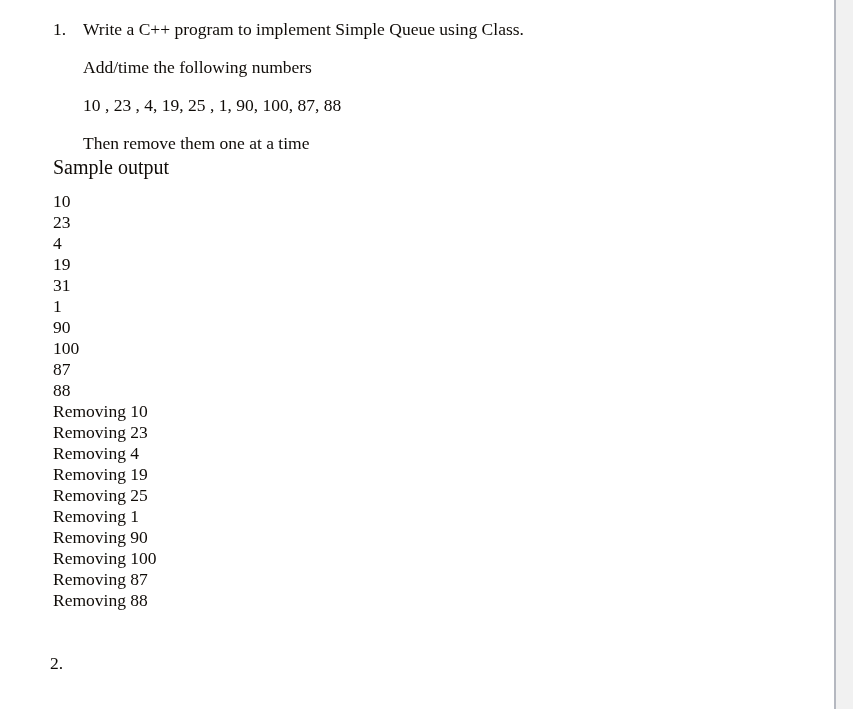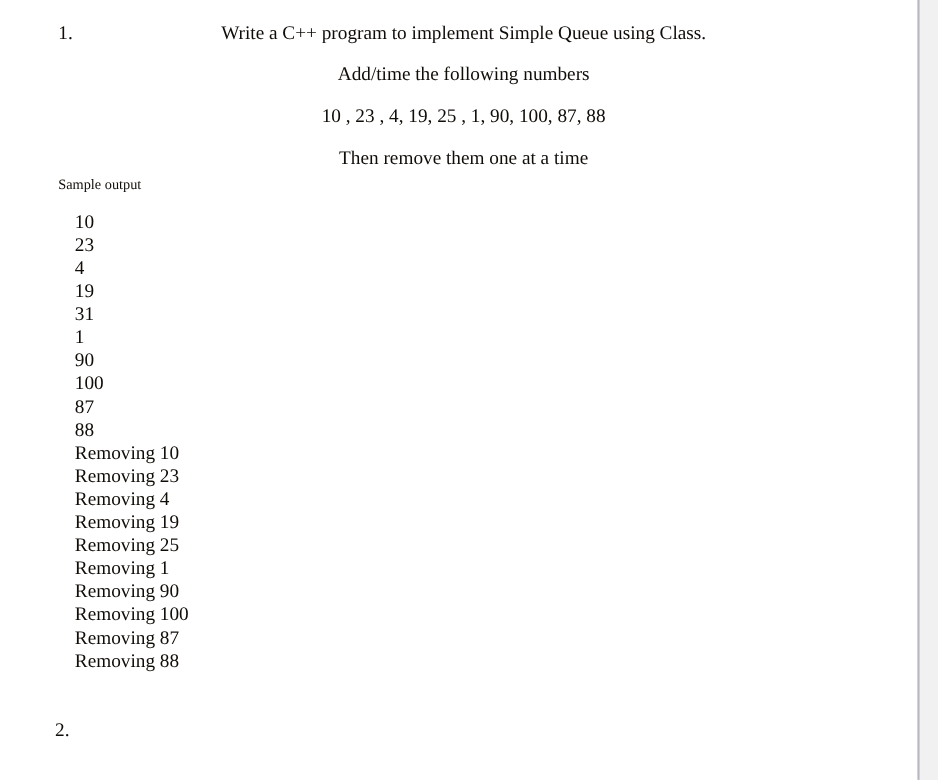--- a/index.html
+++ b/index.html
@@ -58,40 +58,40 @@
     padding-left: 50px;
   }
   .q-text-col {
     flex: 1 1 auto;
   }
   .q-line {
     font-size: 17.5px;
     line-height: 26px;
     white-space: pre-wrap;
   }
-  .q1 .q-line { margin-bottom: 12px; text-align: center; }
+  .q1 .q-line { margin-bottom: 12px; }
   .q1 .q-line:last-child { margin-bottom: 0; }
 
   .q2 .q-line {
     font-size: 17px;
     line-height: 22px;
   }
 
   
   .sample-heading {
     position: absolute;
     top: 157px;
     left: 53px;
-    font-size: 13px;
+    font-size: 20px;
     line-height: 21px;
   }
   .output-block {
     position: absolute;
     top: 191px;
-    left: 68px;
+    left: 53px;
   }
   .output-line {
     font-size: 17.5px;
     line-height: 21px;
     white-space: pre;
   }
 </style>
 </head>
 <body>
 

